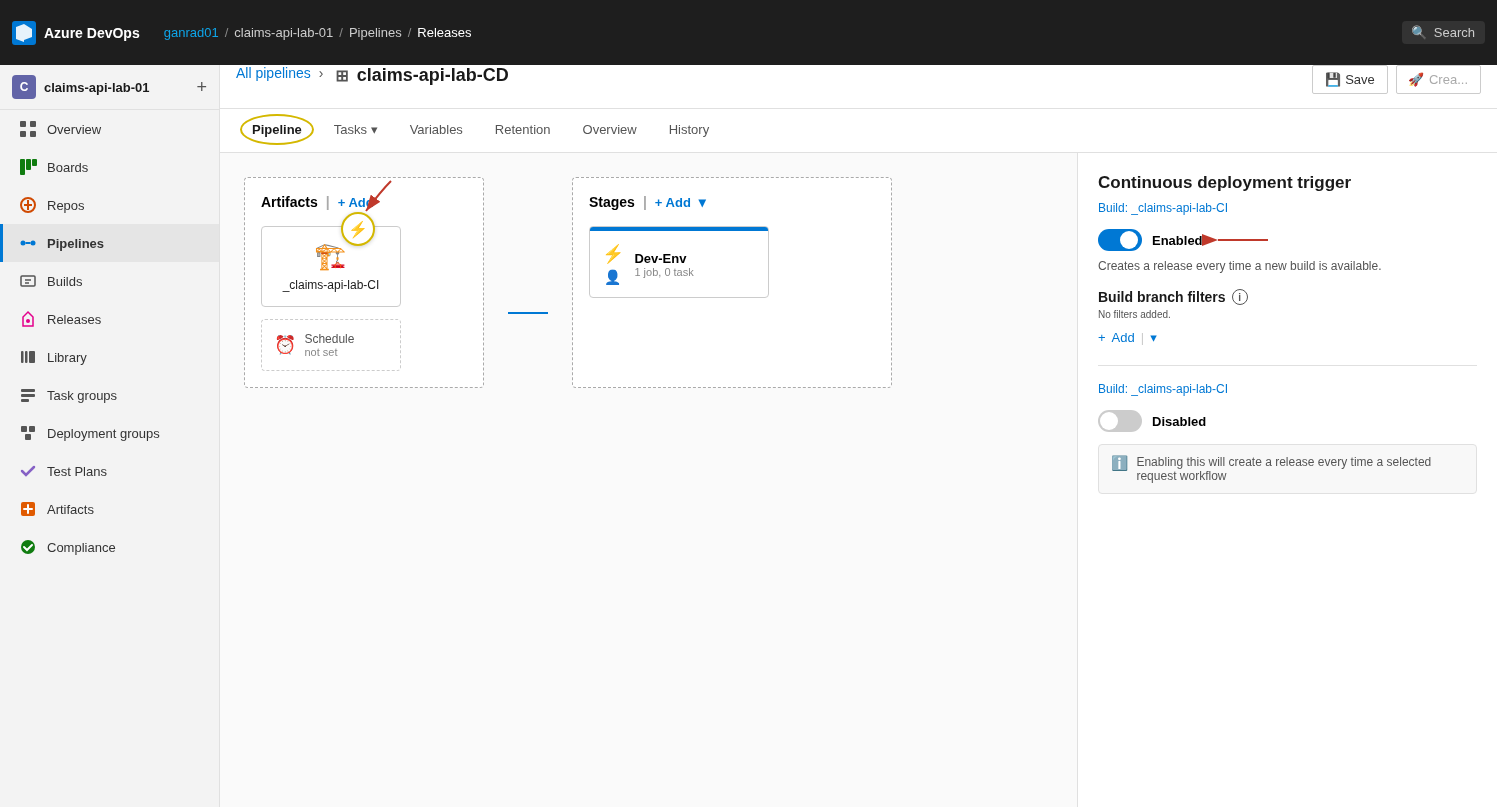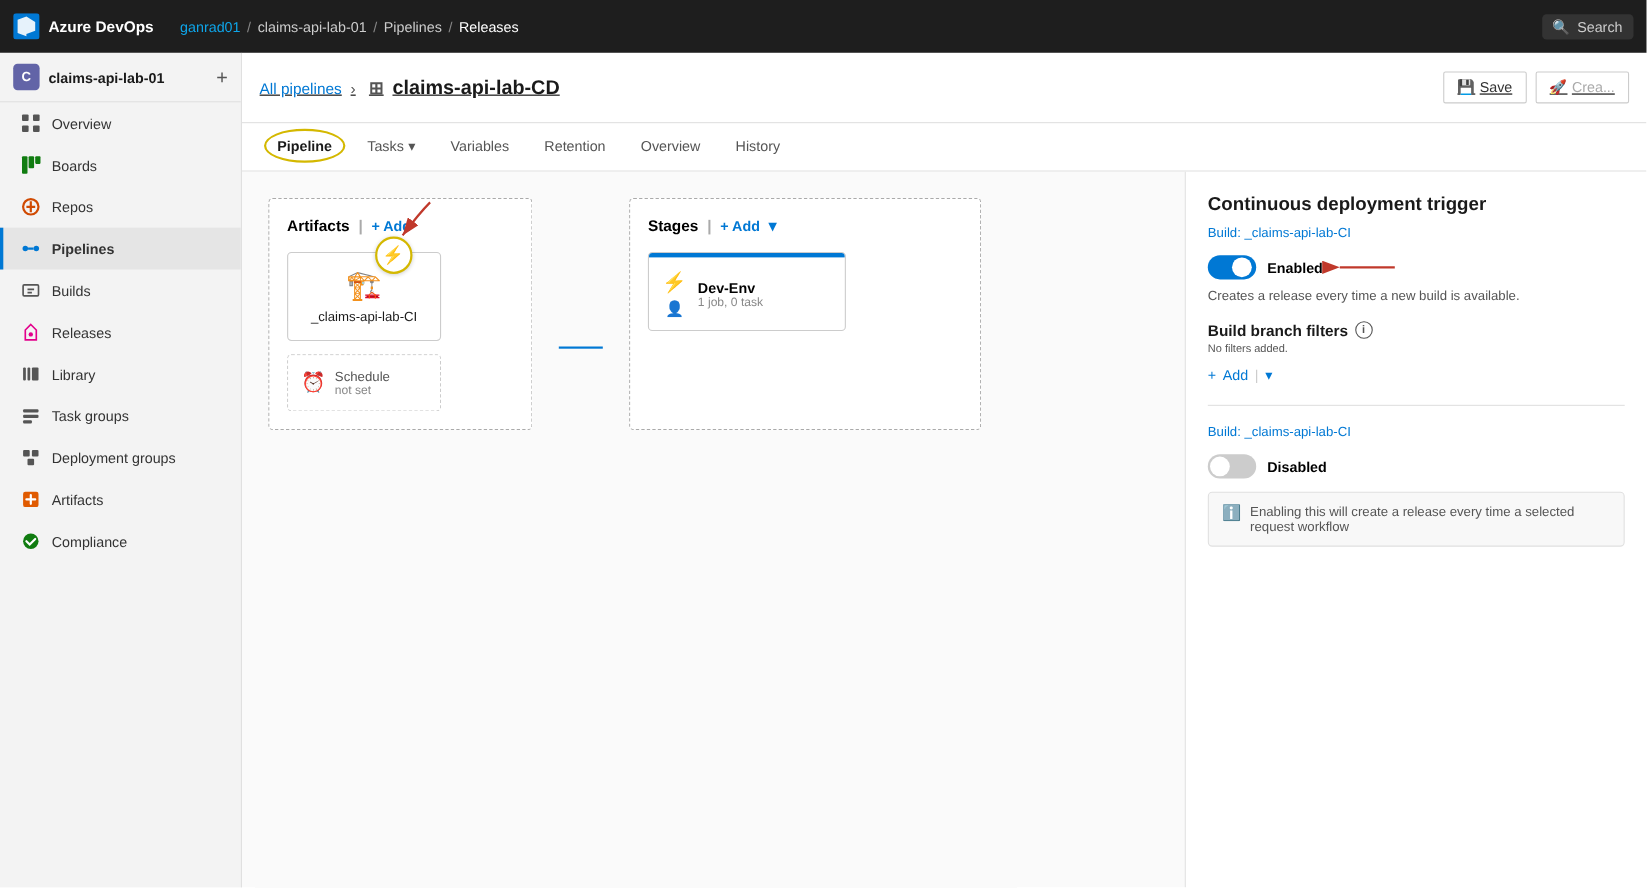--- a/index.html
+++ b/index.html
@@ -1,20 +1,20 @@
 <!DOCTYPE html>
 <html><head>
   <meta charset="utf-8">
   <style>
     * { box-sizing: border-box; margin: 0; padding: 0; }
     body { font-family: 'Segoe UI', Arial, sans-serif; font-size: 13px; background: #fff; display: flex; flex-direction: column; height: 807px; overflow: hidden; }
 
     
     .topbar {
-      height: 48px;
+      height: 65px;
       background: #1e1e1e;
       display: flex;
       align-items: center;
       padding: 0 12px;
       gap: 8px;
       flex-shrink: 0;
     }
     .topbar-logo { display: flex; align-items: center; gap: 8px; }
     .topbar-logo-icon { width: 24px; height: 24px; }
     .topbar-logo-text { color: #fff; font-size: 14px; font-weight: 600; }
@@ -65,27 +65,26 @@
       border-left: 3px solid transparent;
     }
     .sidebar-item.active { background: #e5e5e5; border-left-color: #0078d4; font-weight: 600; }
     .sidebar-item-icon { width: 18px; height: 18px; display: flex; align-items: center; justify-content: center; flex-shrink: 0; }
 
     
     .content { flex: 1; display: flex; flex-direction: column; overflow: hidden; background: #fff; }
 
     
     .sub-header {
-      height: 64px;
-      display: flex;
-      align-items: center;
+      height: 44px;
+      display: flex;
+      align-items: flex-start;
       padding: 0 16px;
       border-bottom: 1px solid #e0e0e0;
       gap: 12px;
-      text-decoration: underline;
     }
     .breadcrumb-nav { display: flex; align-items: center; gap: 8px; font-size: 14px; color: #0078d4; }
     .breadcrumb-nav .sep { color: #555; }
     .pipeline-title { display: flex; align-items: center; gap: 8px; font-size: 18px; font-weight: 600; color: #1a1a1a; }
     .pipeline-icon { font-size: 16px; color: #555; }
     .header-actions { margin-left: auto; display: flex; align-items: center; gap: 8px; }
     .btn-save { display: flex; align-items: center; gap: 4px; padding: 6px 12px; background: #fff; border: 1px solid #ccc; border-radius: 2px; cursor: pointer; font-size: 13px; color: #333; }
     .btn-create { display: flex; align-items: center; gap: 4px; padding: 6px 12px; background: #fff; border: 1px solid #ccc; border-radius: 2px; cursor: pointer; font-size: 13px; color: #aaa; }
 
     
@@ -385,20 +384,28 @@
             <rect x="2" y="2" width="6" height="6" rx="1" fill="#555"></rect>
             <rect x="10" y="2" width="6" height="6" rx="1" fill="#555"></rect>
             <rect x="6" y="10" width="6" height="6" rx="1" fill="#555"></rect>
           </svg>
       </div>
       <span>Deployment groups</span>
     </div>
     <div class="sidebar-item">
       <div class="sidebar-item-icon">
         <svg width="18" height="18" viewBox="0 0 18 18" fill="none">
+            <path d="M3 9l4 4 8-8" stroke="#8661c5" stroke-width="2.5" stroke-linecap="round"></path>
+          </svg>
+      </div>
+      <span>Test Plans</span>
+    </div>
+    <div class="sidebar-item">
+      <div class="sidebar-item-icon">
+        <svg width="18" height="18" viewBox="0 0 18 18" fill="none">
             <rect x="2" y="2" width="14" height="14" rx="2" fill="#e05a00"></rect>
             <path d="M5 9h8M9 5v8" stroke="white" stroke-width="2" stroke-linecap="round"></path>
           </svg>
       </div>
       <span>Artifacts</span>
     </div>
     <div class="sidebar-item">
       <div class="sidebar-item-icon">
         <svg width="18" height="18" viewBox="0 0 18 18" fill="none">
             <circle cx="9" cy="9" r="7" fill="#107c10"></circle>

